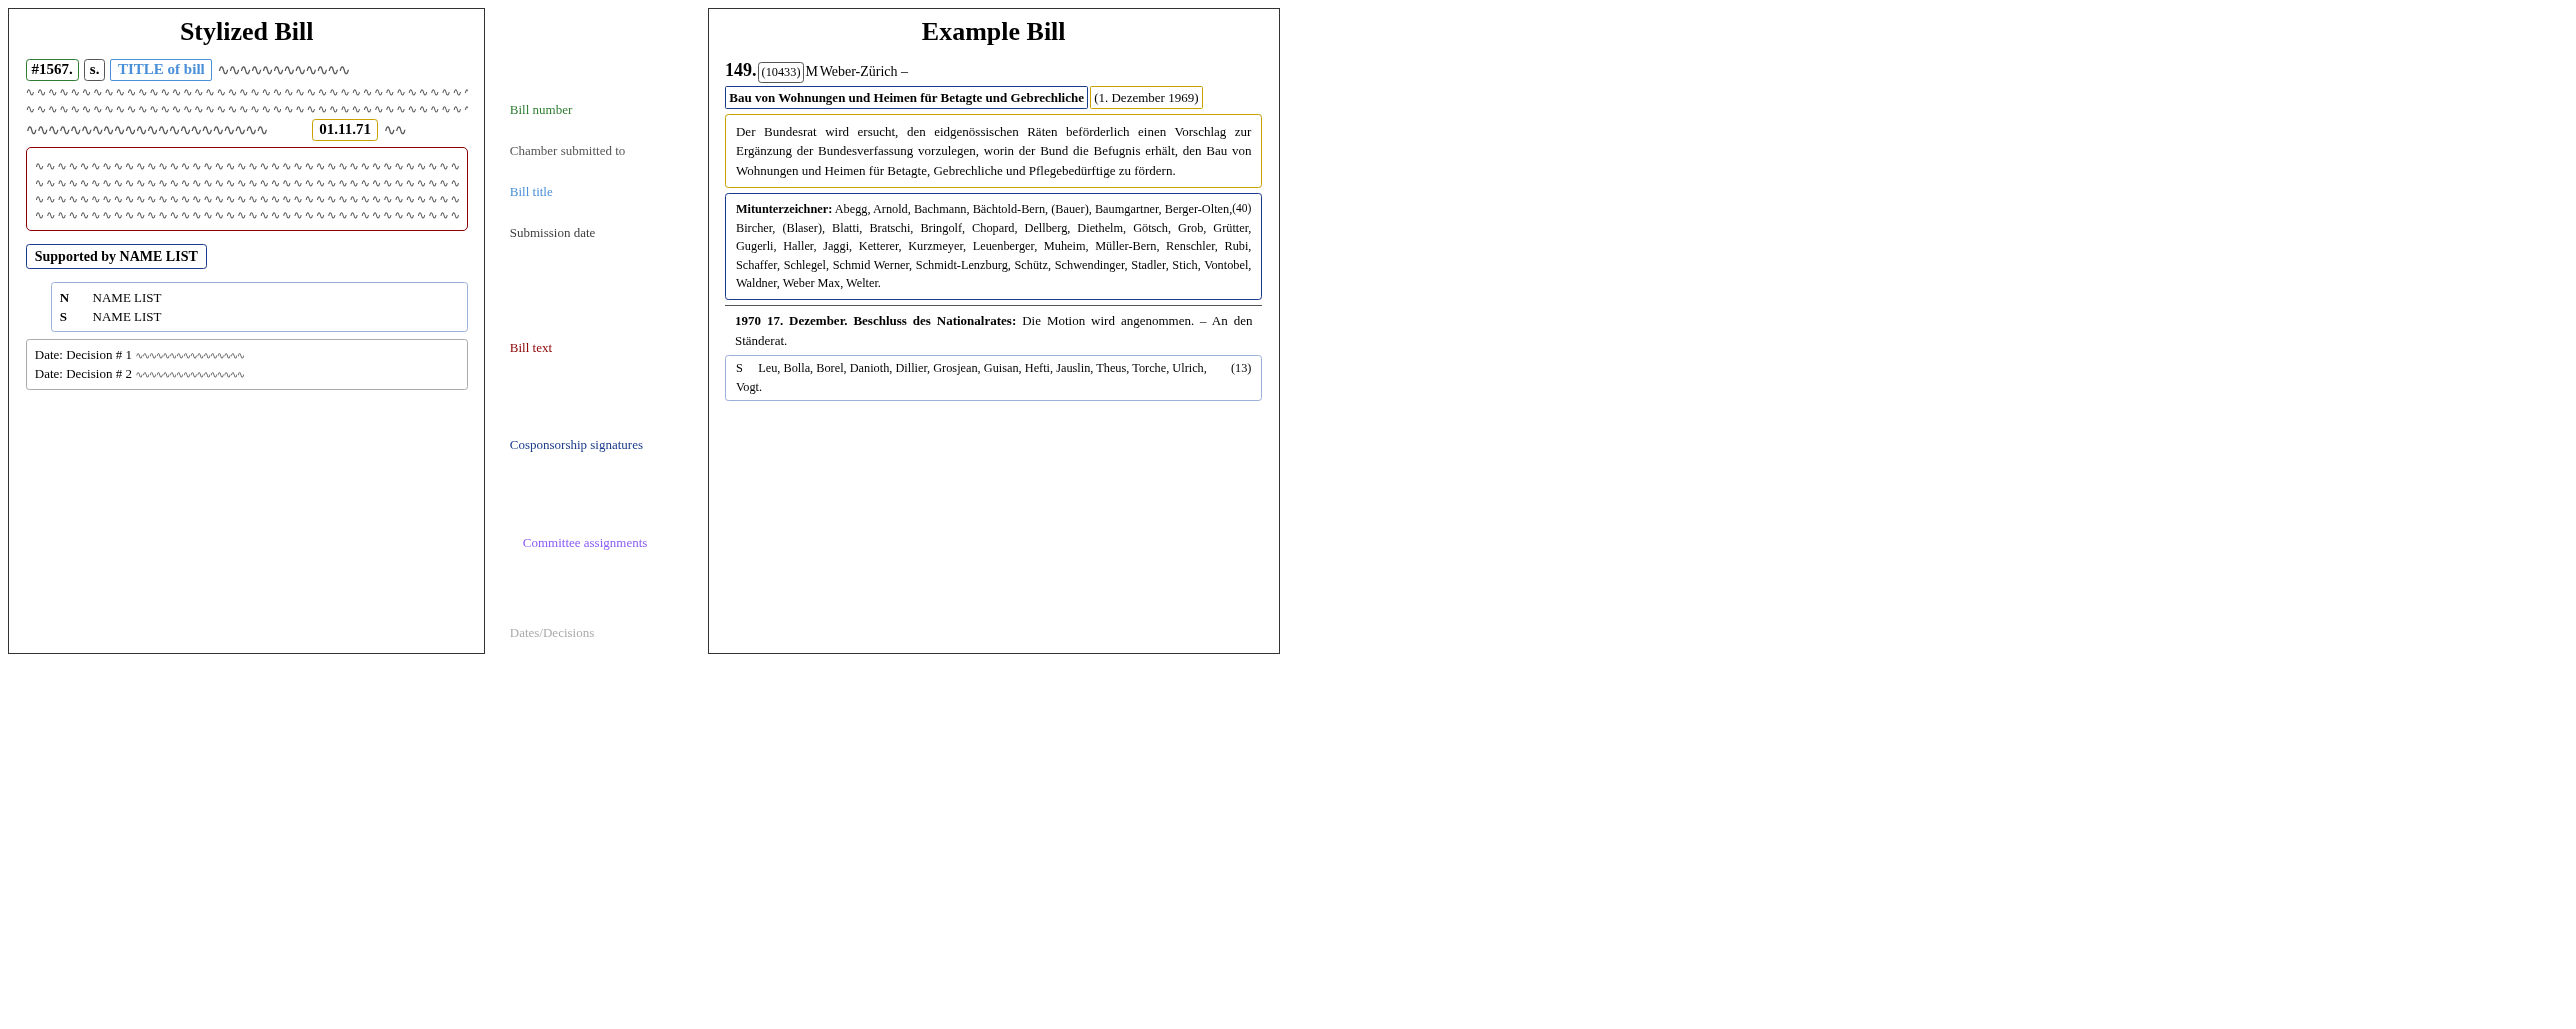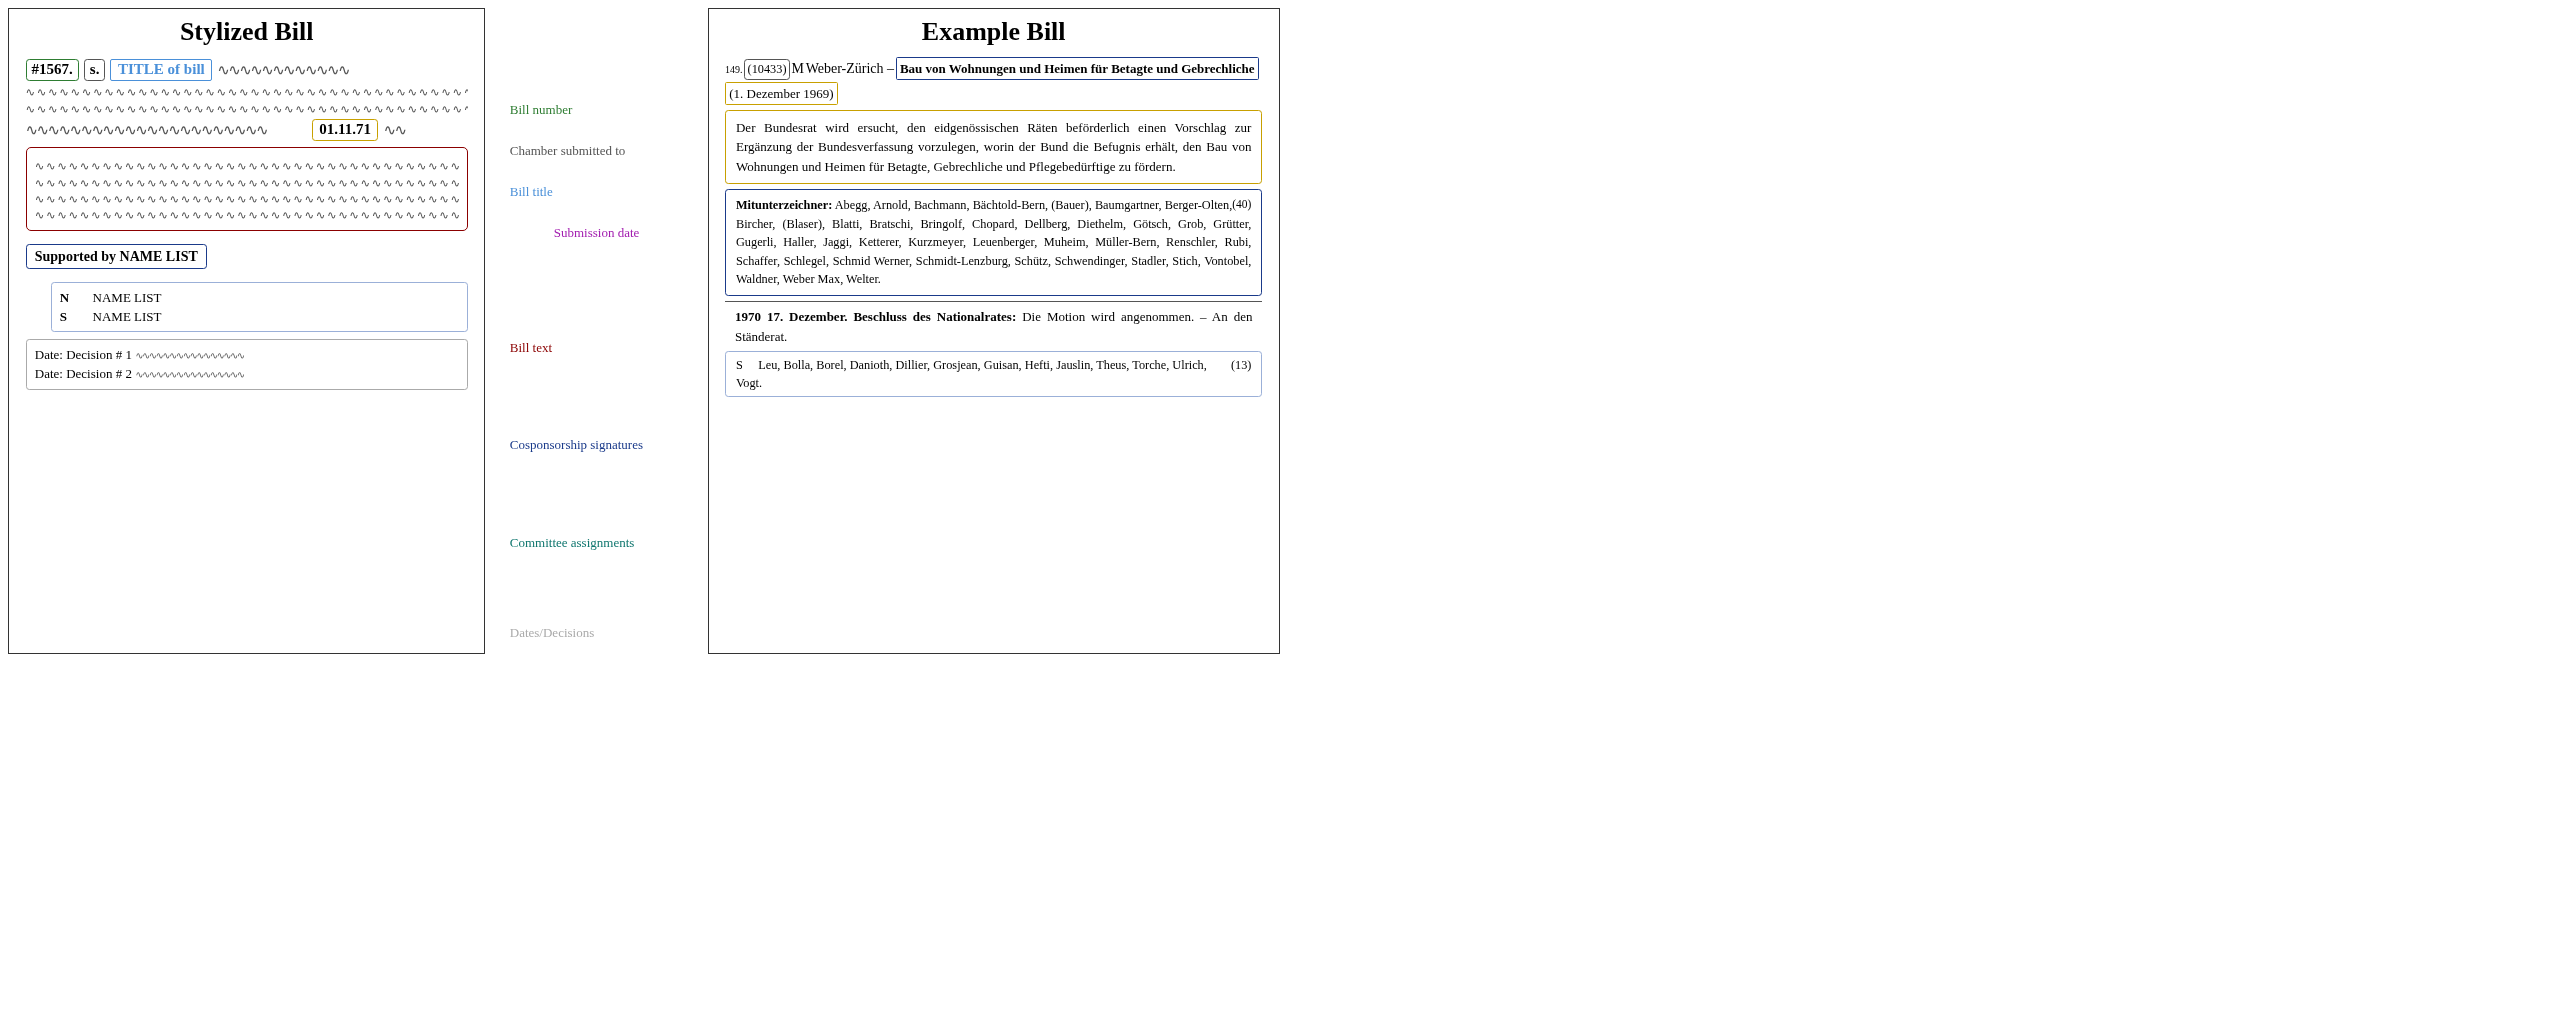--- a/index.html
+++ b/index.html
@@ -177,24 +177,24 @@
 
     .label-item {
       font-size: 13px;
       padding: 3.3px 0;
       line-height: 1.4;
     }
 
     .label-green { color: #2e7d32; }
     .label-gray { color: #555; }
     .label-teal { color: #4a90d9; }
-    .label-gold { color: #a21caf; margin-left: 44px; }
+    .label-gold { color: #404040; }
     .label-darkred { color: #8b0000; }
     .label-blue { color: #1a3a8a; }
-    .label-lightblue { color: #0f766e; }
+    .label-lightblue { color: #8b5cf6; margin-left: 13px; }
     .label-silver { color: #aaa; }
 
     
     .example-panel {
       flex: 1;
       padding: 8.2px 16.4px;
       border: 1.6px solid #333;
     }
 
     .example-title {
@@ -209,22 +209,22 @@
       display: flex;
       align-items: baseline;
       flex-wrap: wrap;
       gap: 1.6px;
       margin-bottom: 5px;
       font-size: 13px;
       line-height: 1.5;
     }
 
     .ex-bill-number {
-      font-weight: normal;
-      font-size: 10px;
+      font-weight: bold;
+      font-size: 18px;
     }
 
     .ex-number-circle {
       border: 1.2px solid #555;
       border-radius: 3.3px;
       padding: 0 2.5px;
       font-size: 12.3px;
     }
 
     .ex-chamber {

